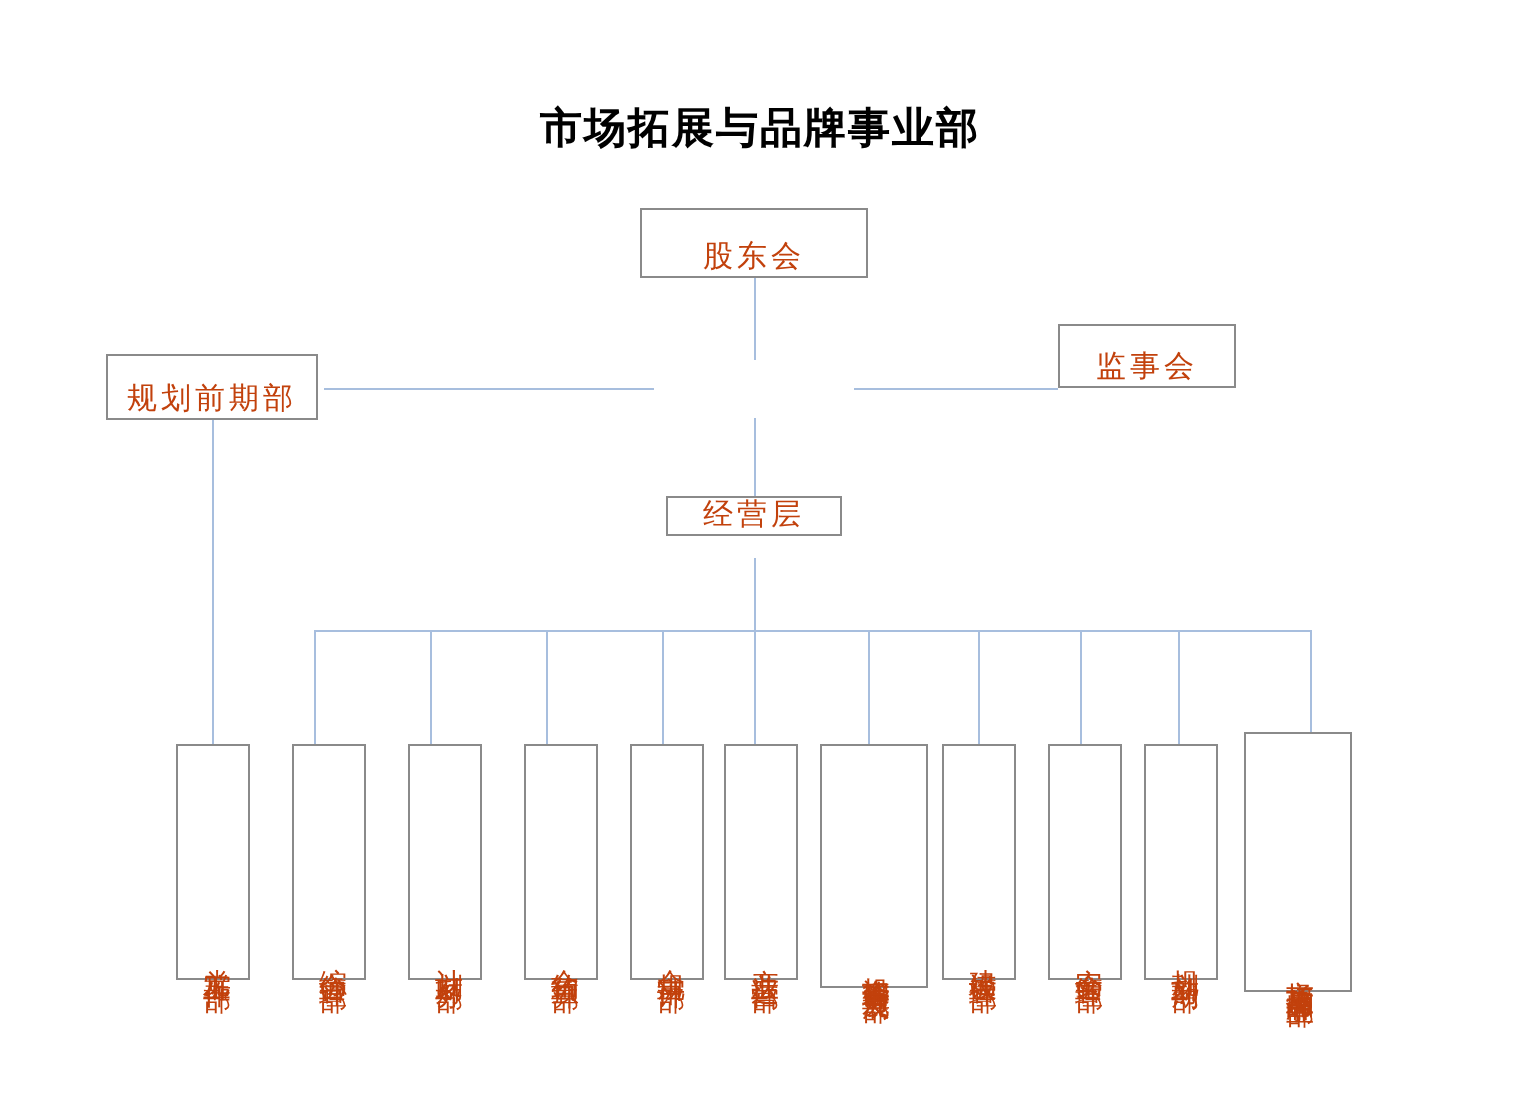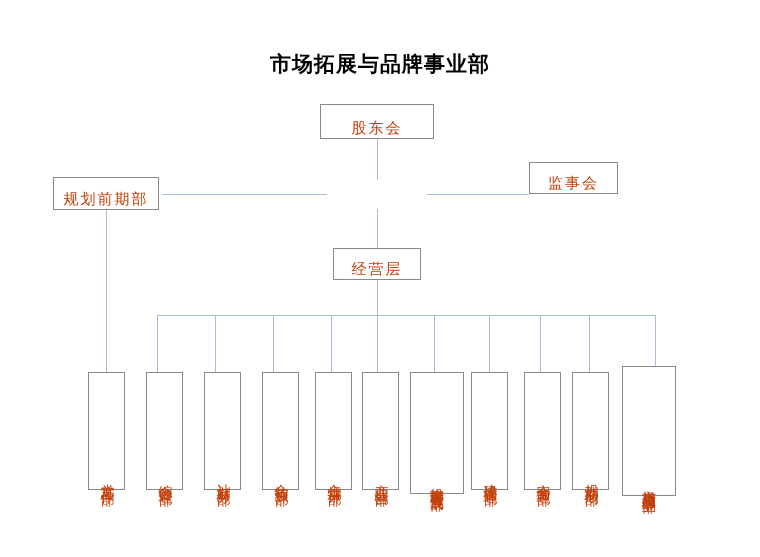--- a/index.html
+++ b/index.html
@@ -111,21 +111,21 @@
 
   <div class="node node-h" style="left:53px; top:177px; width:106px; height:33px;">
     <span>规划前期部</span>
   </div>
 
 
   <div class="node node-h" style="left:529px; top:162px; width:89px; height:32px;">
     <span>监事会</span>
   </div>
 
-  <div class="node node-h" style="left:333px; top:248px; width:88px; height:32px;">
+  <div class="node node-h" style="left:333px; top:248px; width:88px; height:20px;">
     <span>经营层</span>
   </div>
 
   <div class="node" style="left:88px; top:372px; width:37px; height:118px;">
     <span class="node-v">党群工作部</span>
   </div>
 
   <div class="node" style="left:146px; top:372px; width:37px; height:118px;">
     <span class="node-v">综合管理部</span>
   </div>

